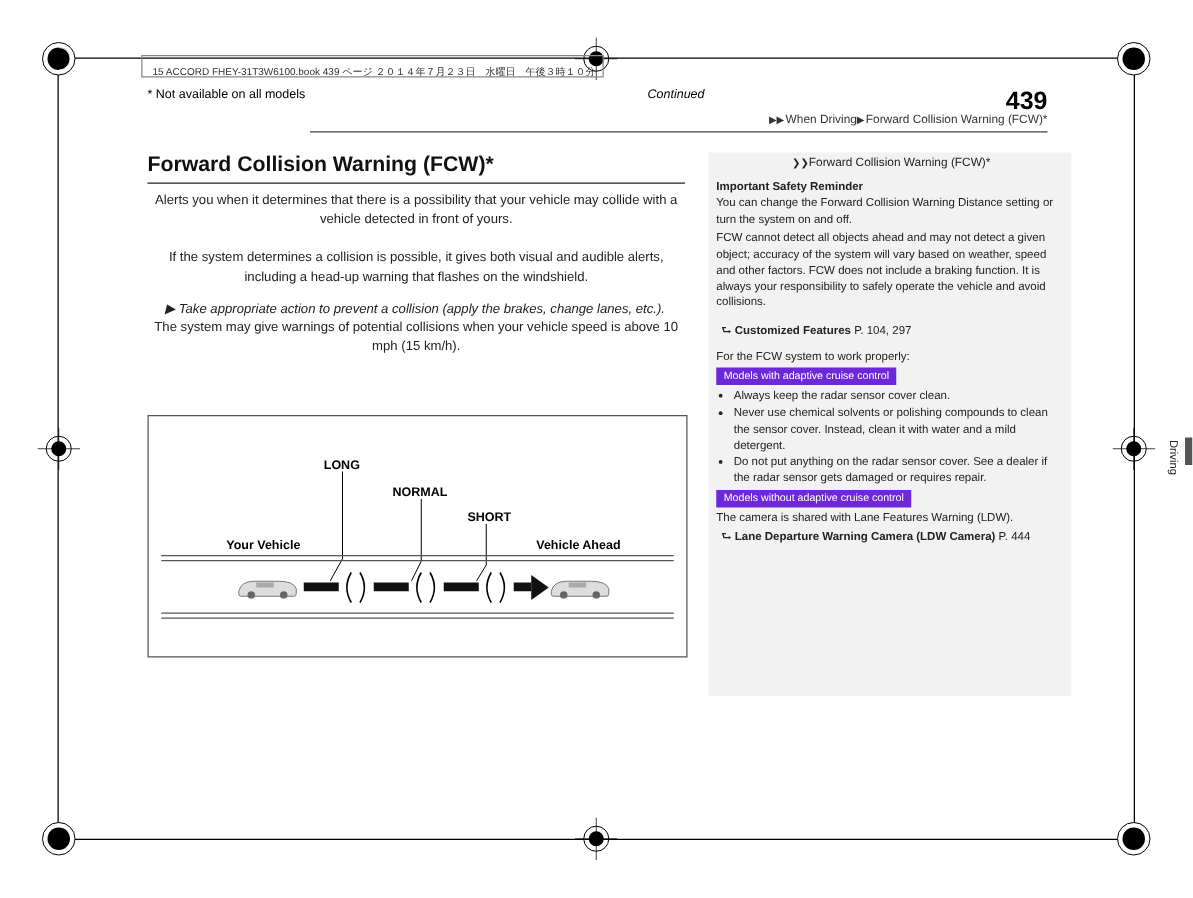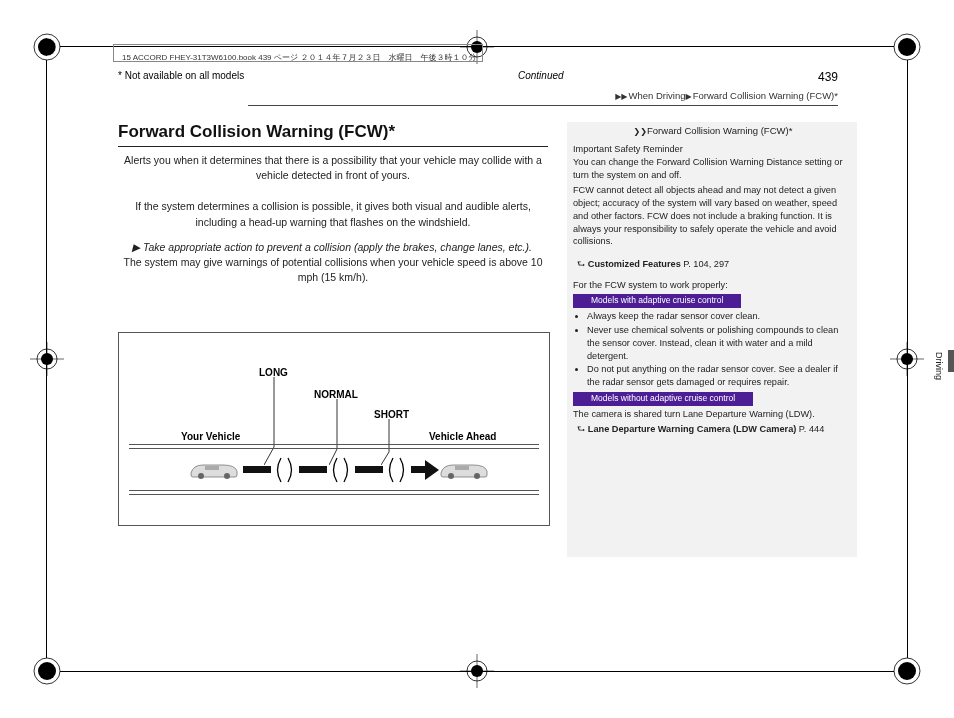--- a/index.html
+++ b/index.html
@@ -167,36 +167,36 @@
   .side-title {
     font-size: 9.5px;
     margin-bottom: 6px;
     margin-top: 2px;
     text-align: center;
   }
   .side-title .chev {
     font-size: 8px;
   }
   .side-bold {
-    font-weight: normal;
+    font-weight: bold;
   }
   .side-p {
     margin-bottom: 10px;
   }
   .side-ref {
     padding-left: 14px;
     text-indent: -10px;
     margin-bottom: 8px;
   }
   .model-tag {
     display: inline-block;
-    background: #4c1d95;
+    background: #6d28d9;
     color: #fff;
     font-size: 8.5px;
-    padding: 1px 18px;
+    padding: 1px 6px;
     margin-bottom: 2px;
   }
   .side-list {
     margin: 0;
     padding-left: 14px;
   }
   .side-list li {
     margin-bottom: 1px;
   }
   .tab {
@@ -234,22 +234,22 @@
   }
   .foot-cont {
     position: absolute;
     left: 400px;
     font-size: 10px;
     font-style: italic;
   }
   .foot-page {
     position: absolute;
     right: 60px;
-    font-size: 12px;
-    font-weight: normal;
+    font-size: 20px;
+    font-weight: bold;
   }
   
   .reg {
     position: absolute;
     width: 34px;
     height: 34px;
   }
   .reg svg { width: 100%; height: 100%; }
   .corner-circle {
     position: absolute;
@@ -437,21 +437,21 @@
       <span>⮑</span> <b>Customized Features</b><span> P. 104, 297</span>
     </div>
     <div style="margin-bottom:2px">For the FCW system to work properly:</div>
     <span class="model-tag">Models with adaptive cruise control</span>
     <ul class="side-list">
       <li>Always keep the radar sensor cover clean.</li>
       <li>Never use chemical solvents or polishing compounds to clean the sensor cover. Instead, clean it with water and a mild detergent.</li>
       <li>Do not put anything on the radar sensor cover. See a dealer if the radar sensor gets damaged or requires repair.</li>
     </ul>
     <span class="model-tag" style="margin-top:2px">Models without adaptive cruise control</span>
-    <div>The camera is shared turn Lane Departure Warning (LDW).</div>
+    <div>The camera is shared with Lane Features Warning (LDW).</div>
     <div class="side-ref" style="margin-top:2px">
       <span>⮑</span> <b>Lane Departure Warning Camera (LDW Camera)</b><span> P. 444</span>
     </div>
   </div>
 
   <div class="tab">
     <div class="tab-bar"></div>
     <div class="tab-text">Driving</div>
   </div>
 

